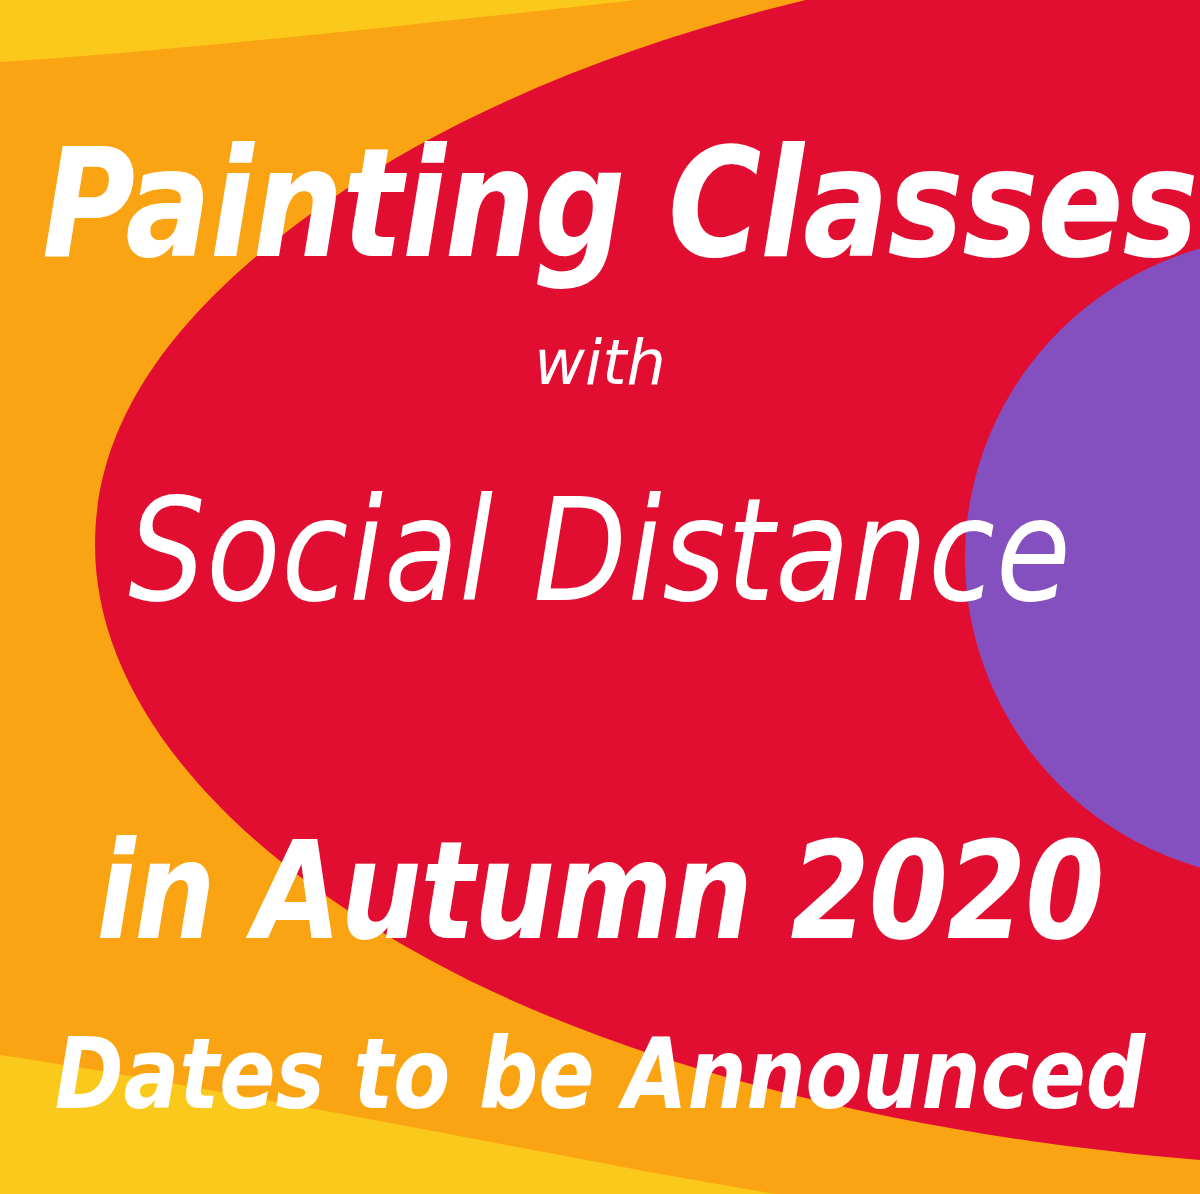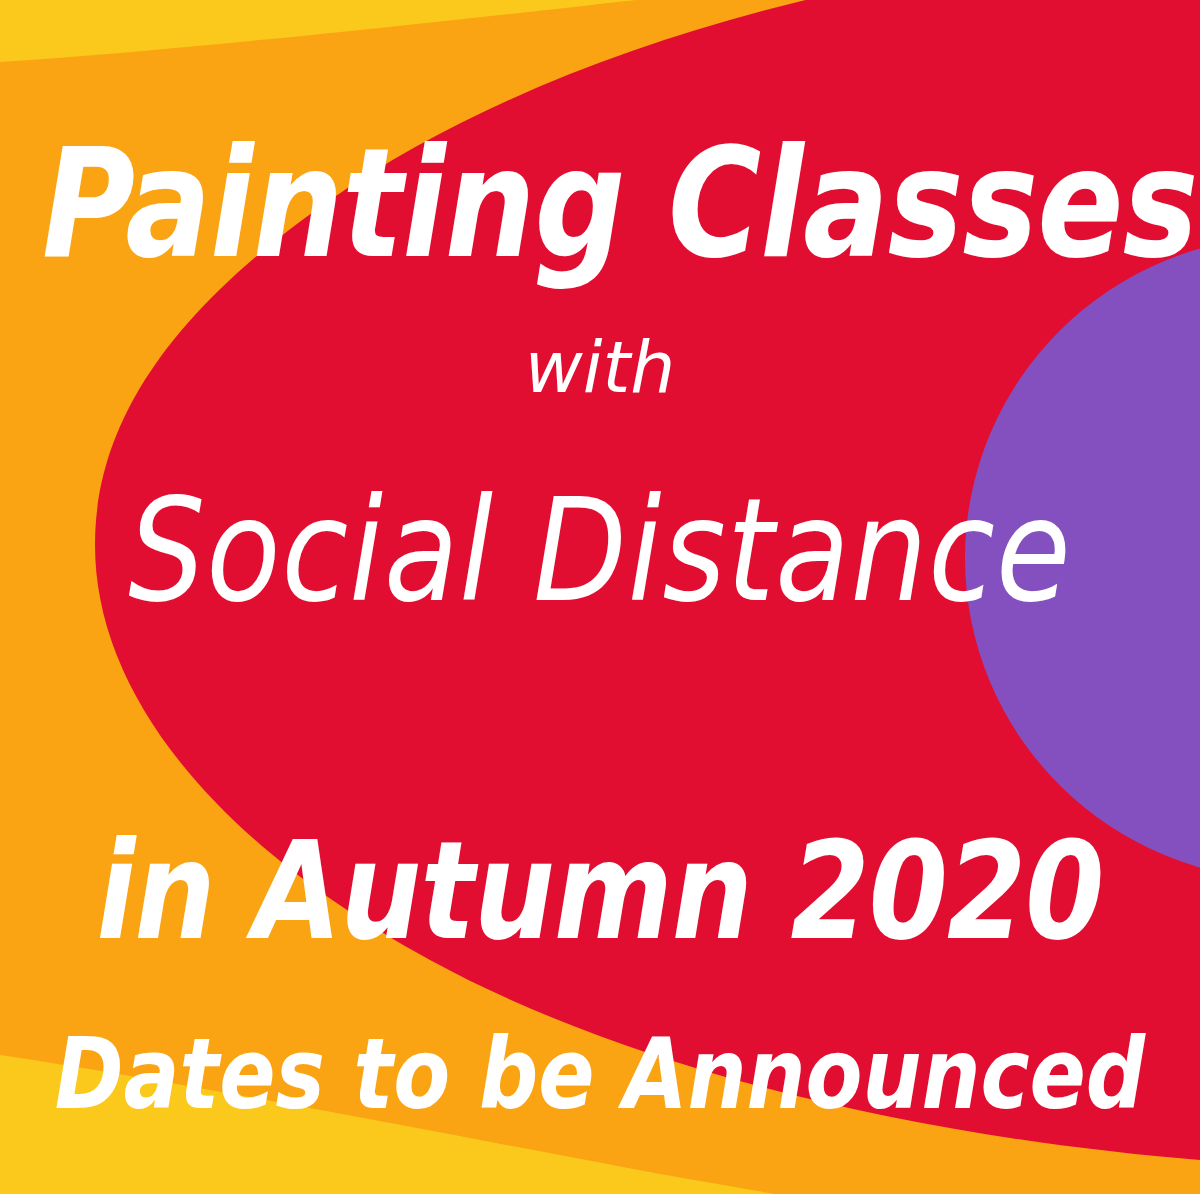--- a/index.html
+++ b/index.html
@@ -49,21 +49,21 @@
     transform: scaleX(0.93);
   }
 
   
   .sub-with {
     left: 0;
     right: 0;
     top: 332px;
     text-align: center;
     font-family: "DejaVu Sans", "Liberation Sans", sans-serif;
-    font-size: 71px;
+    font-size: 62px;
     font-weight: 400;
     font-style: italic;
     letter-spacing: 0px;
   }
 
   
   .sub-social {
     left: 0;
     right: 0;
     top: 480px;

